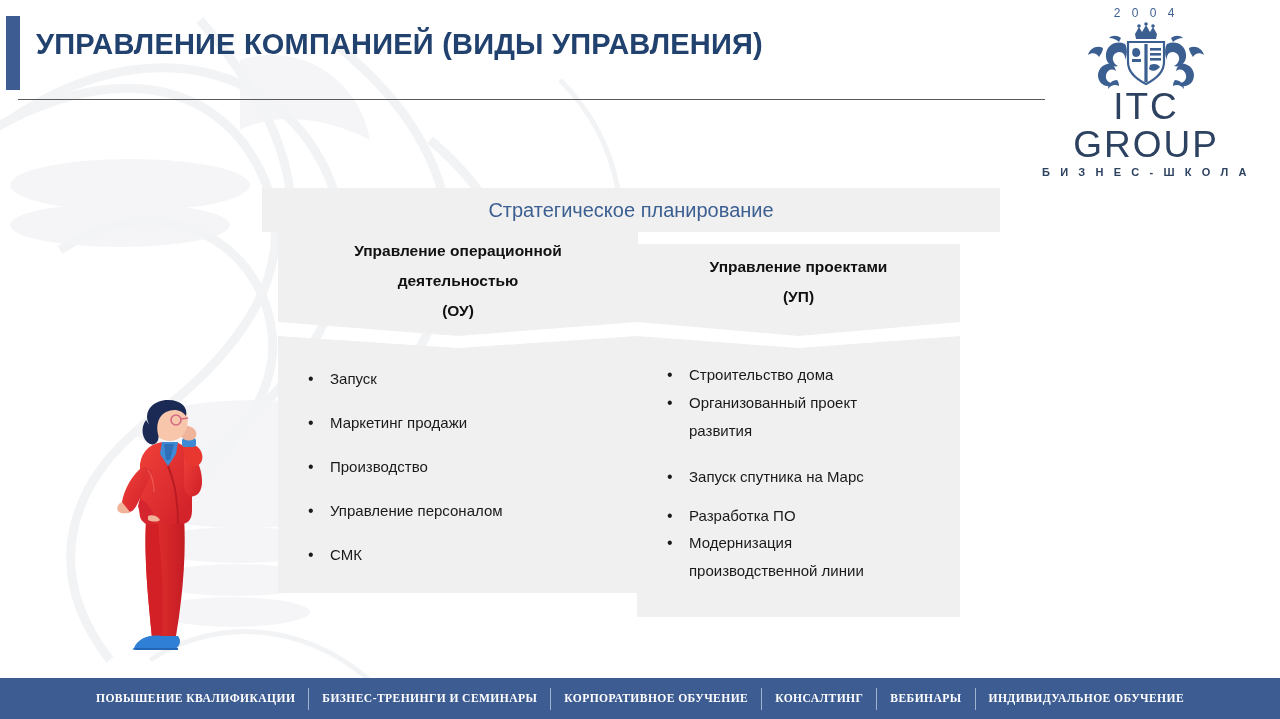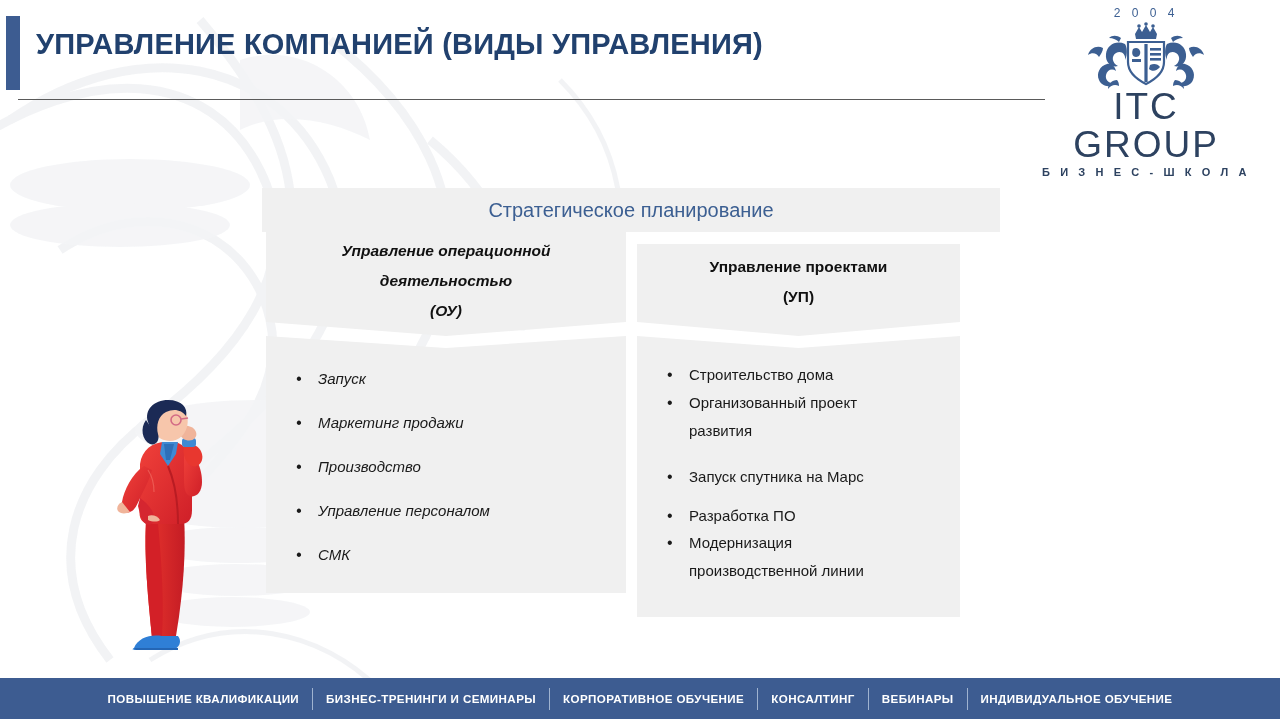--- a/index.html
+++ b/index.html
@@ -105,21 +105,21 @@
     justify-content: center;
   }
   .strategy-header-text {
     font-size: 20px;
     color: #3c5f92;
   }
 
   .col {
     position: absolute;
   }
-  .col-left  { left: 4px;   width: 360px; font-style: italic; }
+  .col-left  { left: 16px;   width: 360px; }
   .col-right { left: 375px; width: 323px; }
 
   .col-head {
     position: relative;
     background: #f0f0f0;
     text-align: center;
     font-weight: bold;
     font-size: 15.5px;
     color: #111111;
     line-height: 1.95;
@@ -166,20 +166,21 @@
 
   
   .footer {
     position: absolute;
     left: 0; bottom: 0;
     width: 1280px; height: 41px;
     background: #3d5c91;
     display: flex;
     align-items: center;
     z-index: 6;
+    font-family: Liberation Serif, serif;
   }
   .footer-item {
     color: #ffffff;
     font-size: 11.6px;
     font-weight: bold;
     letter-spacing: 0.4px;
     white-space: nowrap;
     padding: 0 13px;
     line-height: 41px;
   }

